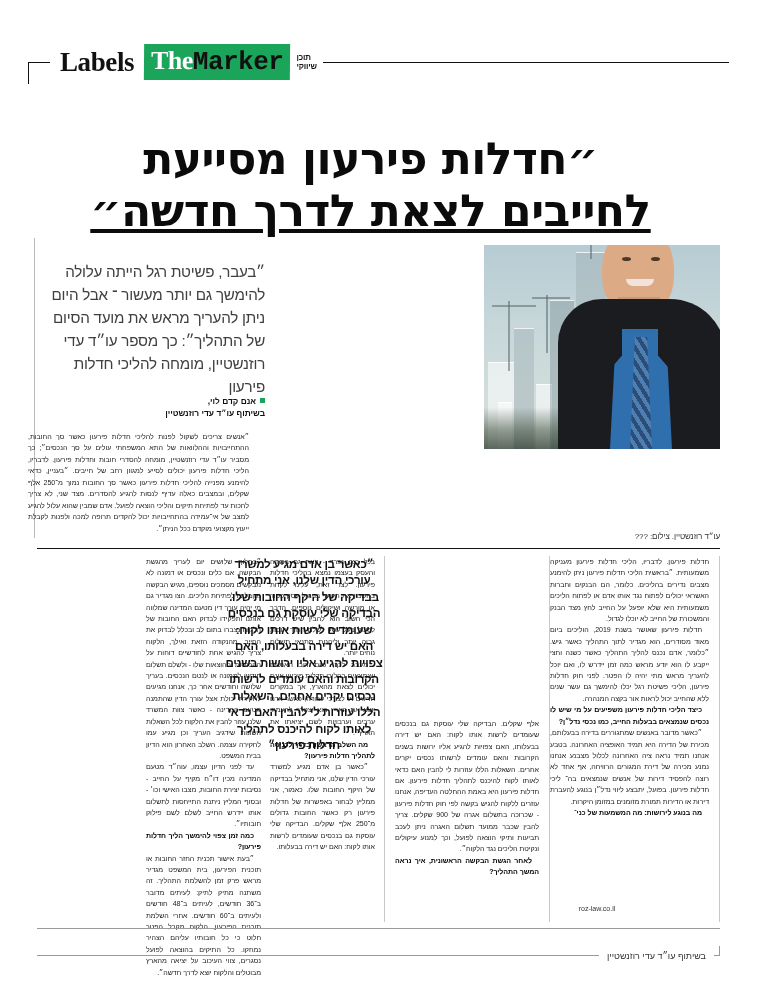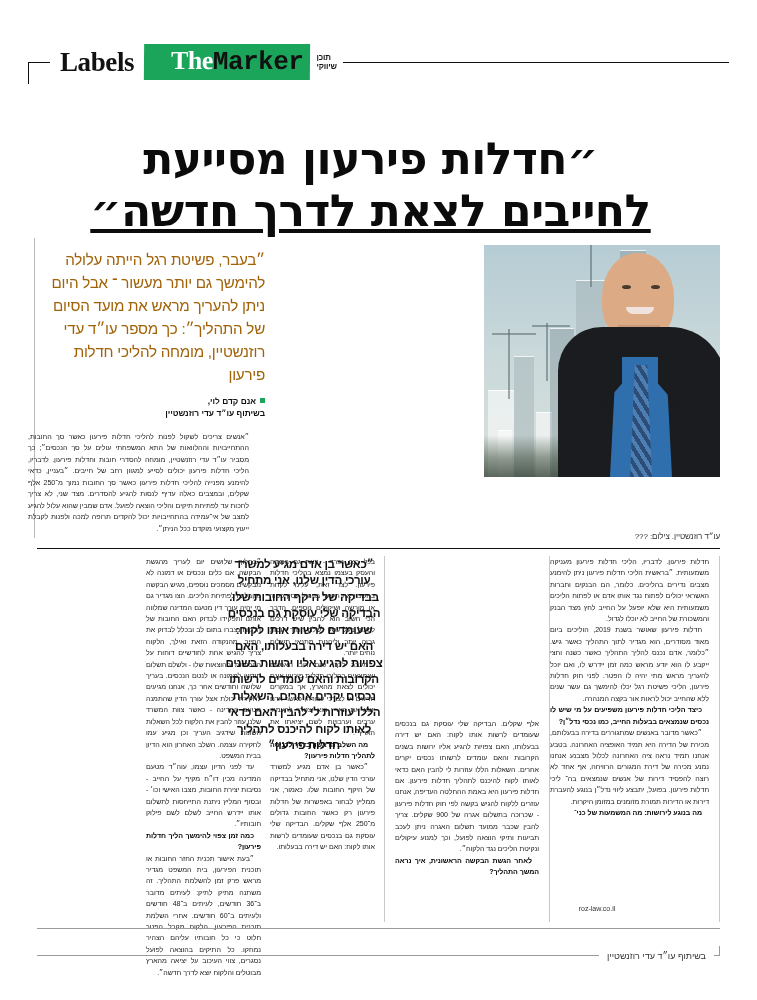--- a/index.html
+++ b/index.html
@@ -61,21 +61,20 @@
     padding: 2px 7px 3px 7px;
     display: inline-block;
     transform: skewX(-0.5deg);
   }
   .brand-the {
     color: #ffffff;
     font-size: 26px;
     font-weight: bold;
     font-family: "Liberation Serif", "DejaVu Serif", serif;
     letter-spacing: -0.5px;
-    margin-left: 20px;
   }
   .brand-marker {
     color: #111111;
     font-size: 26px;
     font-weight: bold;
     font-family: Liberation Mono, monospace;
     letter-spacing: -0.5px;
   }
   .brand-labels {
     color: #111111;
@@ -111,21 +110,21 @@
   }
   .headline-l1 { display: block; }
   .headline-l2 { display: block; text-decoration: underline; }
 
   
   .photo-wrap {
     position: absolute;
     top: 245px;
     right: 37px;
     width: 236px;
-    height: 232px;
+    height: 204px;
   }
   .photo {
     position: relative;
     width: 100%;
     height: 100%;
     overflow: hidden;
     background: linear-gradient(170deg, #b9cdd2 0%, #cfdcdd 35%, #dfe6e4 65%, #cdd5cf 100%);
   }
   .sky {
     position: absolute;
@@ -232,28 +231,28 @@
     right: 0;
     direction: rtl;
     font-size: 8px;
     color: #333;
     letter-spacing: -0.1px;
   }
 
   
   .deck {
     position: absolute;
-    top: 248px;
+    top: 260px;
     right: 492px;
     width: 220px;
     direction: rtl;
     text-align: right;
     font-size: 15.2px;
     line-height: 1.52;
-    color: #a16207;
+    color: #404040;
     letter-spacing: -0.25px;
     margin-left: 16px;
   }
   .byline {
     position: absolute;
     top: 396px;
     right: 492px;
     width: 220px;
     direction: rtl;
     text-align: right;

